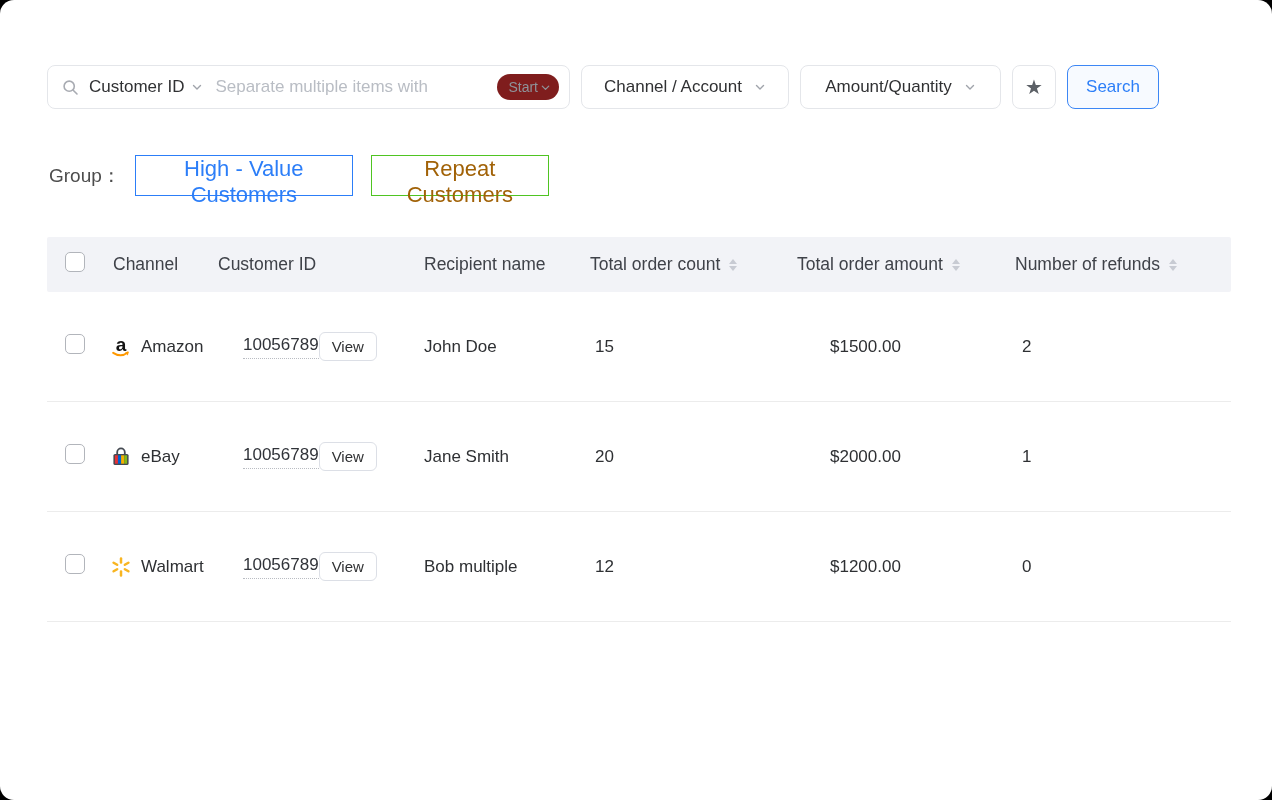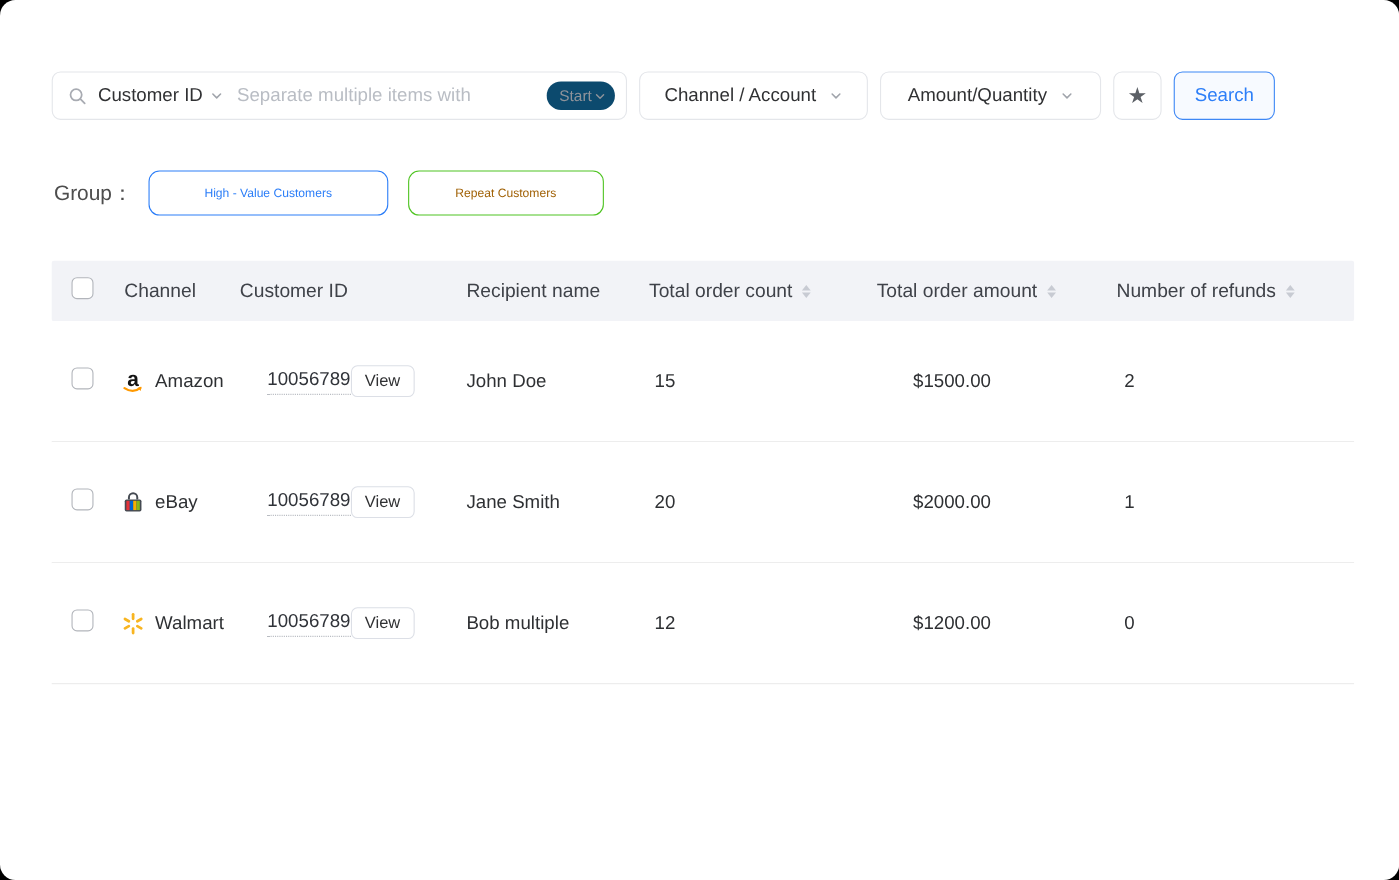--- a/index.html
+++ b/index.html
@@ -11,39 +11,39 @@
   }
   
   .toolbar{position:absolute;top:65px;left:47px;display:flex;align-items:center;gap:11px;}
   .search-box{
     width:523px;height:44px;border:1px solid #e4e6ea;border-radius:8px;
     display:flex;align-items:center;gap:10px;padding:0 10px 0 14px;box-sizing:border-box;background:#fff;
   }
   .field-select{display:flex;align-items:center;gap:7px;font-size:17px;color:#303133;cursor:pointer;white-space:nowrap;}
   .search-input{flex:1;min-width:0;border:none;outline:none;font-size:17px;color:#303133;background:transparent;font-family:"Liberation Sans",sans-serif;}
   .search-input::placeholder{color:#b9bdc4;}
-  .start-pill{display:flex;align-items:center;gap:2px;background:#0c4a6e;border-radius:14px;padding:5px 8px 5px 11px;font-size:14px;color:#8f939a;cursor:pointer;white-space:nowrap;text-align:center;}
+  .start-pill{display:flex;align-items:center;gap:2px;background:#7f1d1d;border-radius:14px;padding:5px 8px 5px 11px;font-size:14px;color:#8f939a;cursor:pointer;white-space:nowrap;text-align:center;}
   .dropdown{
     height:44px;border:1px solid #e4e6ea;border-radius:8px;background:#fff;box-sizing:border-box;
     display:flex;align-items:center;justify-content:center;gap:12px;font-size:17px;color:#303133;cursor:pointer;
   }
   .dd-channel{width:208px;}
   .dd-amount{width:201px;}
   .star-btn{
     width:44px;height:44px;border:1px solid #e4e6ea;border-radius:8px;background:#fff;
     display:flex;align-items:center;justify-content:center;font-size:20px;color:#5c6066;cursor:pointer;padding:0;
   }
   .search-btn{
     width:92px;height:44px;border:1.5px solid #3d87f5;border-radius:8px;background:#f7faff;
     color:#2c7ef8;font-size:17px;cursor:pointer;font-family:"Liberation Sans",sans-serif;
   }
   
   .group-row{position:absolute;top:155px;left:49px;display:flex;align-items:center;}
   .group-label{font-size:19px;color:#4d4d4d;margin-right:14px;}
-  .group-btn{height:41px;border-radius:10px;background:#fff;font-size:11px;cursor:pointer;padding:0 3px;font-family:"Liberation Sans",sans-serif;}
+  .group-btn{height:41px;border-radius:0;background:#fff;font-size:22px;cursor:pointer;padding:0 3px;font-family:"Liberation Sans",sans-serif;}
   .group-btn.blue{width:218px;border:1.5px solid #2c7ef8;color:#2c7ef8;margin-right:18px;}
   .group-btn.green{width:178px;border:1.5px solid #4fc422;color:#a16207;}
   
   .table{position:absolute;top:237px;left:47px;width:1184px;}
   .thead,.trow{display:grid;grid-template-columns:48px 123px 206px 166px 207px 218px 1fr;align-items:center;}
   .thead{height:55px;background:#f2f3f7;border-radius:2px;font-size:17.5px;color:#3f4249;}
   .trow{height:109px;border-bottom:1px solid #ececec;font-size:17px;color:#2e3033;background:#fff;}
   .cell{box-sizing:border-box;}
   .c-check{padding-left:18px;}
   .thead .c-channel{padding-left:18px;}

